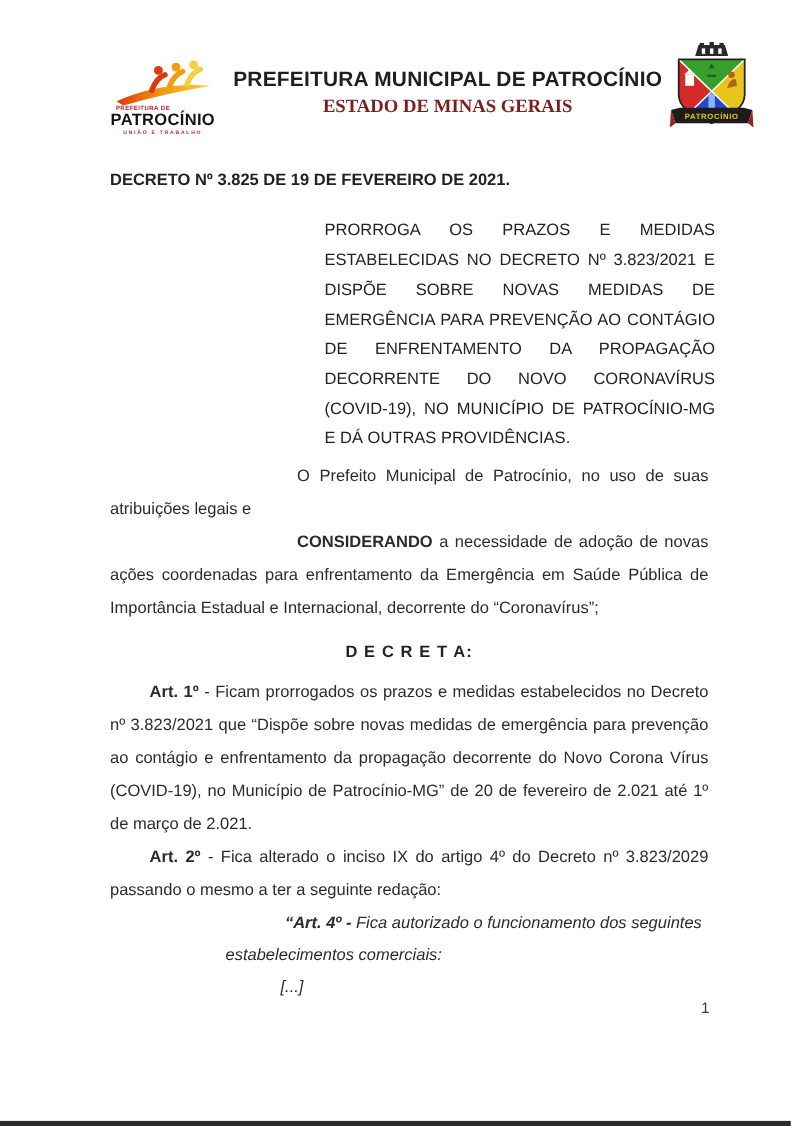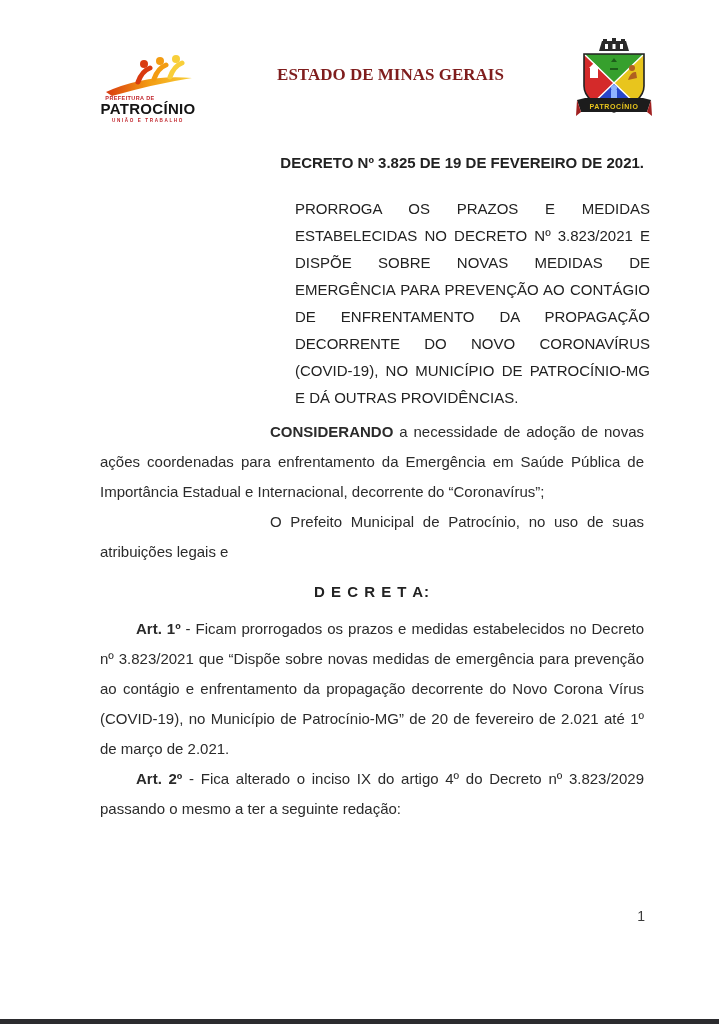--- a/index.html
+++ b/index.html
@@ -40,21 +40,21 @@
     color: #7f1d1d;
     margin-top: 3px;
     white-space: nowrap;
   }
   .crest-box { width: 78px; flex: 0 0 auto; margin-top: -4px; }
   
   .body {
     padding: 0 75px 0 100px;
   }
   .decree-title {
-    text-align: right;
+    text-align: left;
     font-weight: bold;
     font-size: 15px;
     margin-top: 24px;
     color: #222;
   }
   .ementa {
     margin: 24px 0 6px 195px;
     width: 355px;
     font-weight: normal;
     font-size: 15px;
@@ -132,20 +132,21 @@
           <circle cx="84" cy="5" r="4" fill="#f8cf3a"></circle>
           <path d="M78 23 Q 82 12 90 9" stroke="#f8cf3a" stroke-width="5" fill="none" stroke-linecap="round"></path>
         </g>
         <text x="38" y="46" font-size="5.5" font-weight="bold" fill="#c0242b" letter-spacing="0.4" font-family="Liberation Sans, sans-serif" text-anchor="middle">PREFEITURA DE</text>
         <text x="56" y="60" font-size="15" font-weight="bold" fill="#141414" letter-spacing="0.3" font-family="Liberation Sans, sans-serif" text-anchor="middle">PATROCÍNIO</text>
         <text x="56" y="68" font-size="4.6" font-weight="bold" fill="#c0242b" letter-spacing="1.6" font-family="Liberation Sans, sans-serif" text-anchor="middle">UNIÃO E TRABALHO</text>
       </svg>
     </div>
 
     <div class="titles">
+      <div class="title-1">PREFEITURA MUNICIPAL DE PATROCÍNIO</div>
       <div class="title-2">ESTADO DE MINAS GERAIS</div>
     </div>
 
     <div class="crest-box">
       <svg width="78" height="86" viewBox="0 0 78 86">
         <defs>
           <clipPath id="shieldClip">
             <path d="M9 16 H69 V48 Q69 64 39 74 Q9 64 9 48 Z"></path>
           </clipPath>
         </defs>
@@ -192,29 +193,33 @@
       </svg>
     </div>
   </div>
 
   <div class="body">
 
     <div class="decree-title">DECRETO Nº 3.825 DE 19 DE FEVEREIRO DE 2021.</div>
 
     <p class="ementa">PRORROGA OS PRAZOS E MEDIDAS ESTABELECIDAS NO DECRETO Nº 3.823/2021 E DISPÕE SOBRE NOVAS MEDIDAS DE EMERGÊNCIA PARA PREVENÇÃO AO CONTÁGIO DE ENFRENTAMENTO DA PROPAGAÇÃO DECORRENTE DO NOVO CORONAVÍRUS (COVID-19), NO MUNICÍPIO DE PATROCÍNIO-MG E DÁ OUTRAS PROVIDÊNCIAS.</p>
 
+    <p class="flow indent-lg">O Prefeito Municipal de Patrocínio, no uso de suas atribuições legais e</p>
+
     <p class="flow indent-lg"><span class="bold">CONSIDERANDO</span><span> a necessidade de adoção de novas ações coordenadas para enfrentamento da Emergência em Saúde Pública de Importância Estadual e Internacional, decorrente do “Coronavírus”;</span></p>
 
-    <p class="flow indent-lg">O Prefeito Municipal de Patrocínio, no uso de suas atribuições legais e</p>
-
     <div class="decreta">D E C R E T A:</div>
 
     <p class="flow indent-sm article"><span class="bold">Art. 1º</span><span> - Ficam prorrogados os prazos e medidas estabelecidos no Decreto nº 3.823/2021 que “Dispõe sobre novas medidas de emergência para prevenção ao contágio e enfrentamento da propagação decorrente do Novo Corona Vírus (COVID-19), no Município de Patrocínio-MG” de 20 de fevereiro de 2.021 até 1º de março de 2.021.</span></p>
 
     <p class="flow indent-sm article"><span class="bold">Art. 2º</span><span> - Fica alterado o inciso IX do artigo 4º do Decreto nº 3.823/2029 passando o mesmo a ter a seguinte redação:</span></p>
 
+    <div class="quote">
+      <p class="first"><span class="bold">“Art. 4º -</span><span> Fica autorizado o funcionamento dos seguintes estabelecimentos comerciais:</span></p>
+      <p class="ellipsis-line">[...]</p>
+    </div>
 
   </div>
 
   <div class="page-number">1</div>
   <div class="bottom-edge"></div>
 
 </div>
 
 </body></html>

